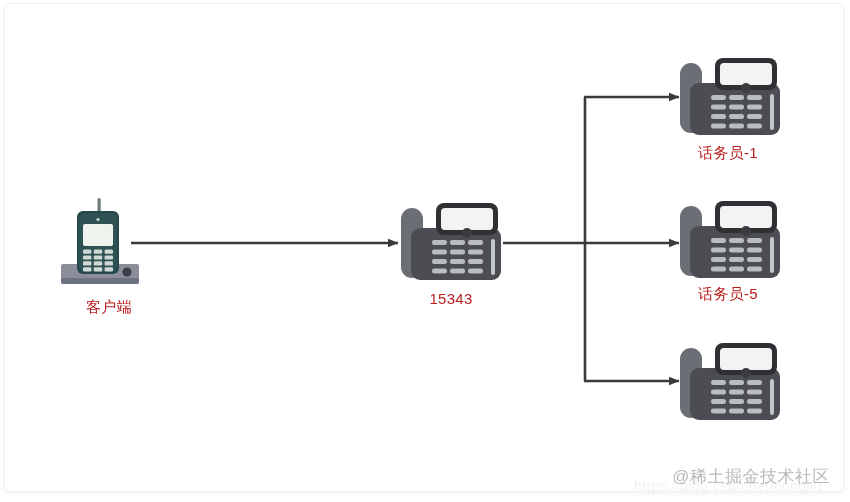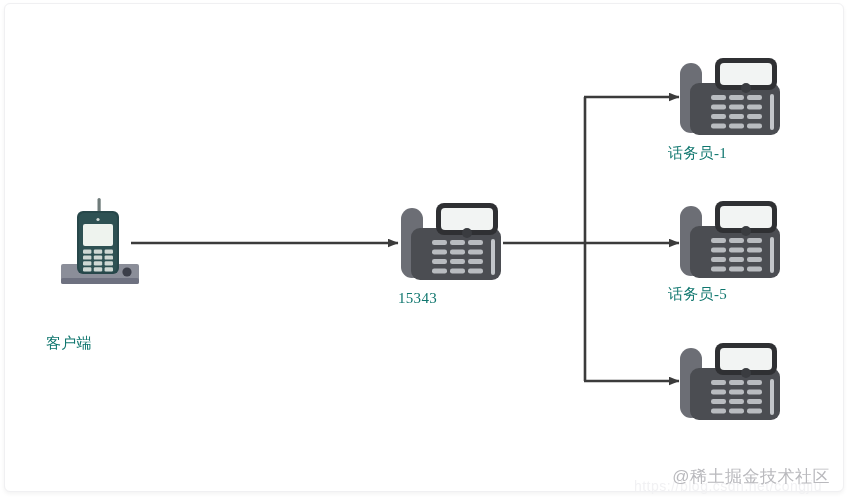--- a/index.html
+++ b/index.html
@@ -35,27 +35,28 @@
   }
   #diagram-svg {
     position: absolute;
     left: 0;
     top: 0;
     width: 850px;
     height: 502px;
   }
   .node-label {
     position: absolute;
-    font-family: Liberation Serif, serif;
+    font-family: Liberation Sans, sans-serif;
     font-size: 15px;
-    color: #0f766e;
+    color: #b91c1c;
+    text-align: center;
     white-space: nowrap;
     letter-spacing: 0.3px;
   }
-  #label-client   { left: 46px;  top: 298px; width: 106px; margin-top: 36px; }
+  #label-client   { left: 56px;  top: 298px; width: 106px; }
   #label-switch   { left: 398px; top: 290px; width: 106px; }
   #label-agent-1  { left: 668px; top: 144px; width: 120px; }
   #label-agent-2  { left: 668px; top: 285px; width: 120px; }
   #label-agent-3  { left: 668px; top: 428px; width: 120px; }
 
   #watermark {
     position: absolute;
     right: 20px;
     bottom: 14px;
     font-family: "Liberation Sans", "DejaVu Sans", sans-serif;

